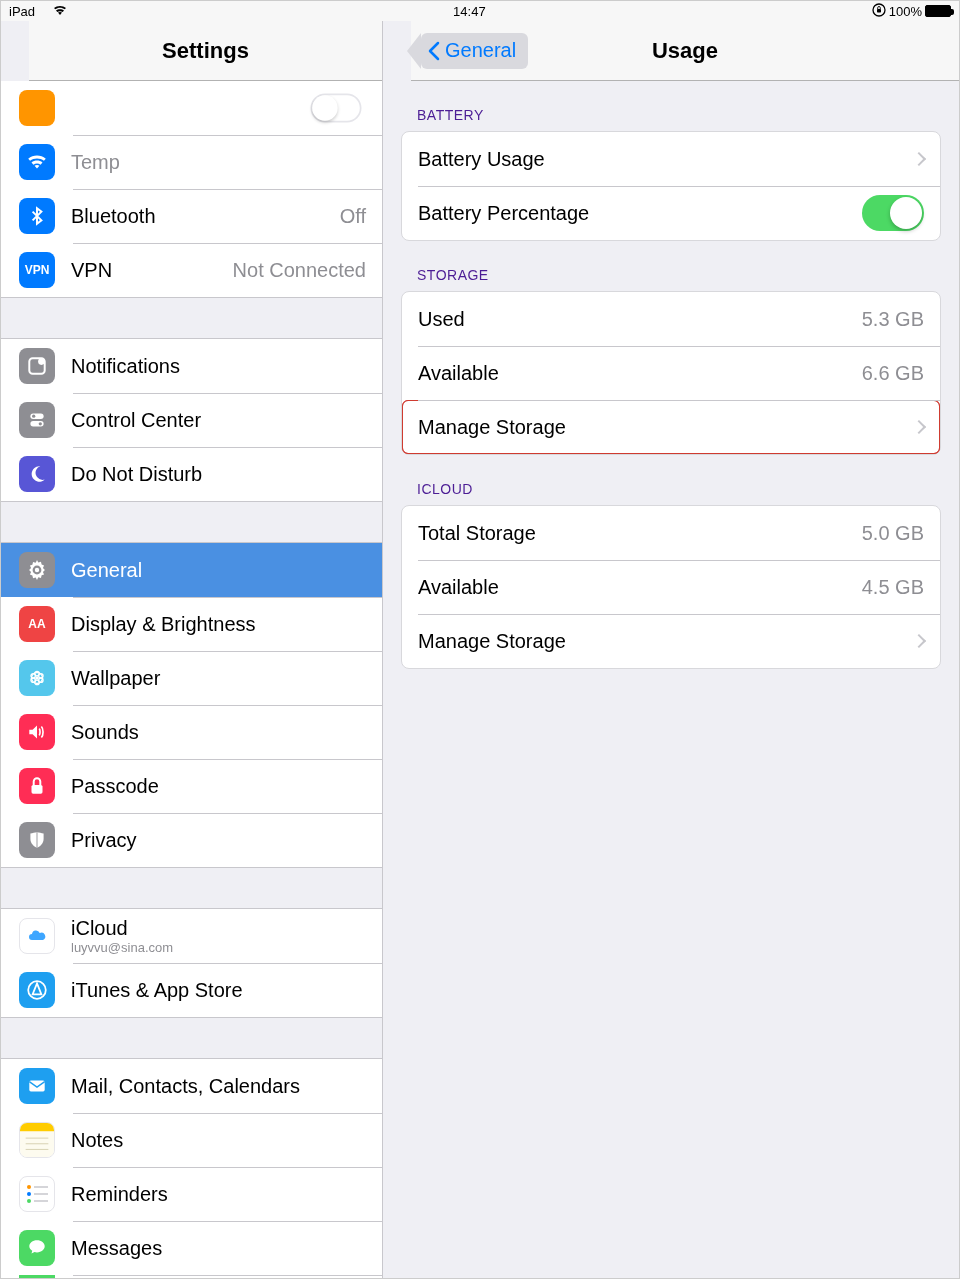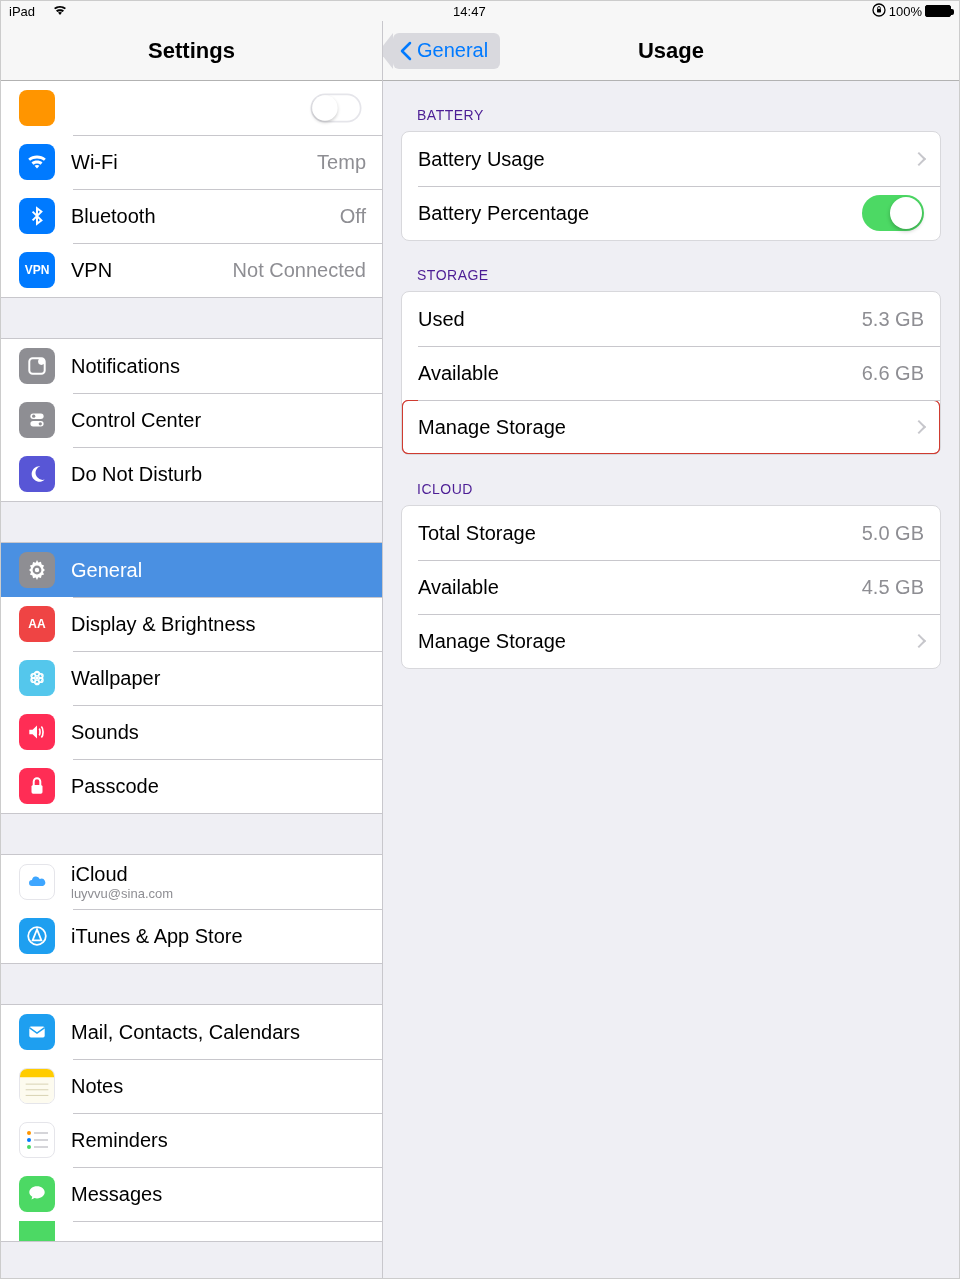--- a/index.html
+++ b/index.html
@@ -45,20 +45,21 @@
     overflow-y: auto;
   }
   .navbar {
     height: 60px;
     background: #f7f7f7;
     border-bottom: 1px solid #b2b2b2;
     display: flex;
     align-items: center;
     justify-content: center;
     position: relative;
+    margin-left: 28px;
   }
   .navbar-title {
     font-size: 22px;
     font-weight: 700;
   }
   .back-btn {
     position: absolute;
     left: 10px;
     display: flex;
     align-items: center;
@@ -191,21 +192,20 @@
           <div class="icon-box" style="background:#ff9500;"></div>
           <span class="row-label"></span>
           <span class="toggle-off" style="transform:scale(.85);"></span>
         </div>
         <div class="row">
           <div class="icon-box" style="background:#007aff;">
             <svg class="icon-svg" viewBox="0 0 20 20" fill="#fff">
                 <path d="M10 16l-2.2-2.6c1.3-1 3.1-1 4.4 0L10 16zM5 10.5c2.9-2.4 7.1-2.4 10 0l-1.8 2c-1.9-1.5-4.5-1.5-6.4 0L5 10.5zM2 7c4.6-3.8 11.4-3.8 16 0l-1.7 1.9C12.8 6.1 7.2 6.1 3.7 8.9L2 7z"></path>
               </svg>
           </div>
-          <span class="row-label">Wi-Fi</span>
           <span class="row-value">Temp</span>
         </div>
         <div class="row">
           <div class="icon-box" style="background:#007aff;">
             <svg class="icon-svg" viewBox="0 0 20 20" fill="none" stroke="#fff" stroke-width="1.8">
                 <path d="M6 6l8 8-4 3V3l4 3-8 8"></path>
               </svg>
           </div>
           <span class="row-label">Bluetooth</span>
           <span class="row-value">Off</span>
@@ -291,20 +291,29 @@
         </div>
         <div class="row">
           <div class="icon-box" style="background:#ff2d55;">
             <svg class="icon-svg" viewBox="0 0 20 20" fill="#fff">
                 <rect x="5" y="9" width="10" height="8" rx="1.5"></rect>
                 <path d="M7 9V6a3 3 0 0 1 6 0v3" fill="none" stroke="#fff" stroke-width="1.8"></path>
               </svg>
           </div>
           <span class="row-label">Passcode</span>
         </div>
+        <div class="row">
+          <div class="icon-box" style="background:#8e8e93;">
+            <svg class="icon-svg" viewBox="0 0 20 20" fill="#fff">
+                <path d="M10 3c2 0 4 1 6 1v5c0 4-3 7-6 8-3-1-6-4-6-8V4c2 0 4-1 6-1z"></path>
+                <path d="M10 3v14" stroke="#8e8e93" stroke-width=".8"></path>
+              </svg>
+          </div>
+          <span class="row-label">Privacy</span>
+        </div>
       </div>
 
       <div style="height:40px;"></div>
       <div class="group">
         <div class="row">
           <div class="icon-box" style="background:#fff;border:1px solid #e5e5ea;">
             <svg class="icon-svg" viewBox="0 0 22 22">
                 <path d="M17 15H6a3 3 0 0 1 0-6 4 4 0 0 1 7.7-1A3.5 3.5 0 0 1 17 15z" fill="#3ea6ff"></path>
               </svg>
           </div>

